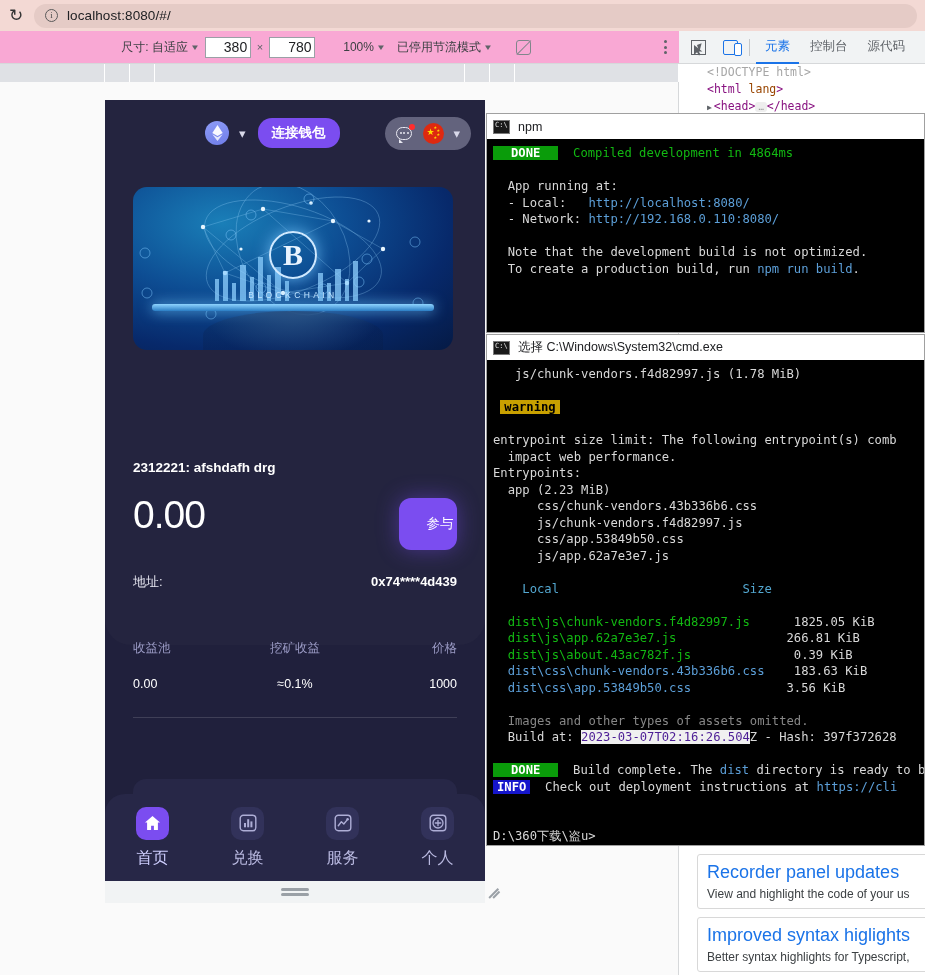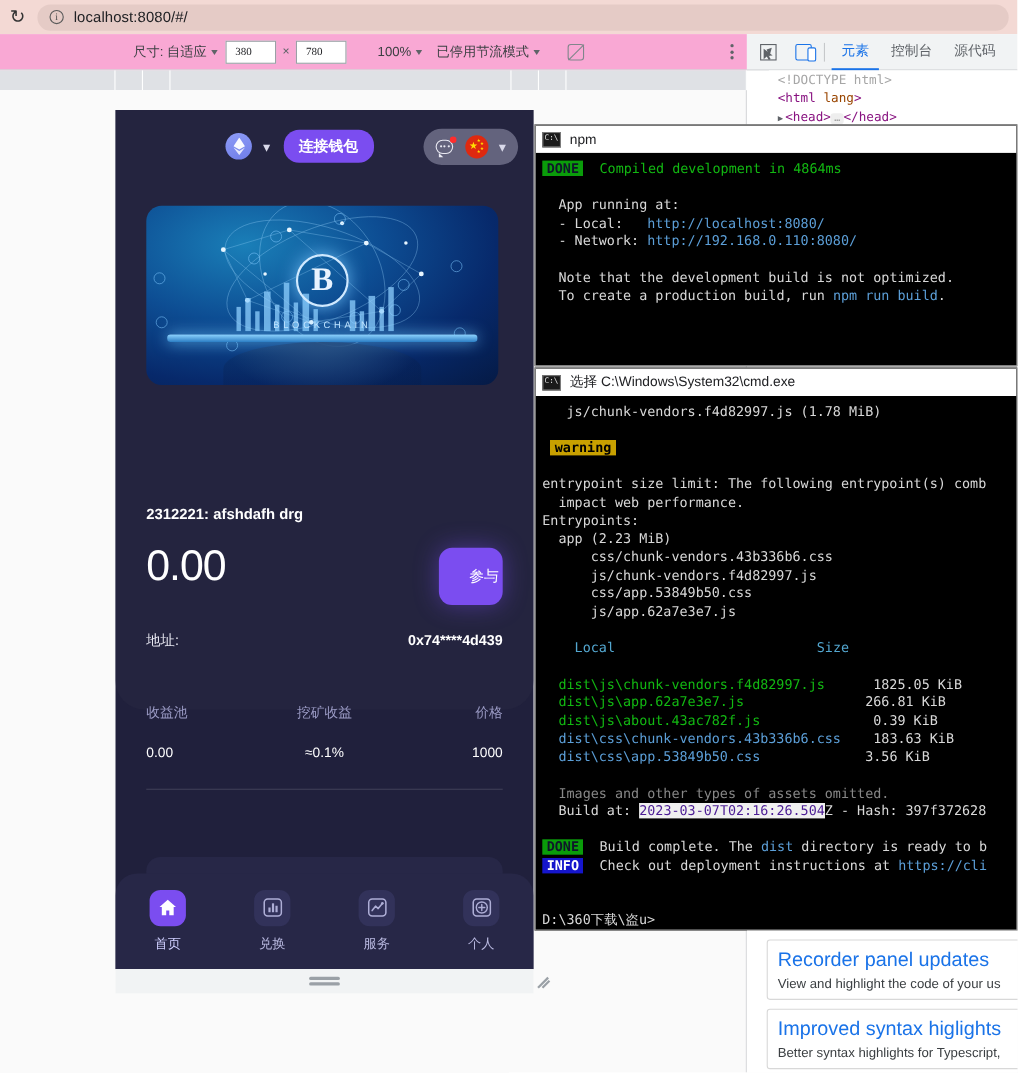--- a/index.html
+++ b/index.html
@@ -34,22 +34,22 @@
   .device-toolbar {
     position: absolute; left: 0; top: 31px; width: 679px; height: 33px;
     background: #f9a8d4; border-bottom: 1px solid #d6d8da;
     display: flex; align-items: center; font-size: 12px; color: #3c4043;
   }
   .dt-spacer { flex: 1; }
   .dt-item { display: flex; align-items: center; gap: 3px; padding: 0 6px; height: 24px; white-space: nowrap; }
   .caret { font-size: 8px; color: #5f6368; transform: scaleX(1.25); }
   .dim-input {
     width: 46px; height: 21px; border: 1px solid #9aa0a6; background: #fff;
-    font-size: 10px; color: #202124; text-align: left; padding-left: 8px;
-    font-family: Liberation Serif, serif;
+    font-size: 14px; color: #202124; text-align: left; padding-left: 18px;
+    font-family: Liberation Sans, sans-serif;
   }
   .dim-x { margin: 0 6px; font-size: 11px; color: #5f6368; }
   .no-throttle-icon { width: 15px; height: 15px; margin: 0 14px 0 18px; position: relative; }
   .no-throttle-icon::before {
     content:''; position:absolute; inset:0; border:1.4px solid #80868b; border-radius:3px;
     transform: rotate(0deg);
   }
   .no-throttle-icon::after {
     content:''; position:absolute; left:-2px; top:7px; width:20px; height:1.4px;
     background:#80868b; transform: rotate(-45deg); transform-origin:center;
@@ -244,21 +244,21 @@
     position: absolute; left: 0; bottom: 0; width: 380px; height: 87px;
     background: #272747; border-top-left-radius: 20px; border-top-right-radius: 20px;
     display: flex; align-items: center;
   }
   .tab { flex: 1; display: flex; flex-direction: column; align-items: center; gap: 8px; cursor: pointer; }
   .tab-ico {
     width: 33px; height: 33px; border-radius: 10px; background: #32325a;
     display: flex; align-items: center; justify-content: center;
   }
   .tab.active .tab-ico { background: #7b4df0; }
-  .tab-lbl { font-size: 12px; color: #b9b9e0; }
+  .tab-lbl { font-size: 16px; color: #b9b9e0; }
   .tab.active .tab-lbl { color: #cfcfff; }
 
   .resize-strip {
     position: absolute; left: 105px; top: 881px; width: 380px; height: 22px;
     background: #f1f3f4; display: flex; align-items: center; justify-content: center;
   }
   .grip { width: 28px; }
   .grip i { display:block; height: 2.5px; background: #9aa0a6; border-radius:2px; margin: 2.5px 0; }
   .corner-resize {
     position: absolute; left: 487px; top: 884px; width: 16px; height: 16px;
@@ -277,21 +277,21 @@
   .cmd-ico {
     width: 17px; height: 14px; background: #1a1a1a; border:1px solid #7a7a7a;
     display:flex; align-items:flex-start; justify-content:flex-start;
     color:#e0e0e0; font-size:7px; font-family:"DejaVu Sans Mono",monospace;
     padding-left:1px; line-height:8px; flex:none;
   }
   .term-body {
     font-family: "DejaVu Sans Mono", monospace; font-size: 12.2px; line-height: 16.5px;
     color: #c8c8c8; padding: 6px 0 0 6px; white-space: pre;
   }
-  .lbl-done { background: #0a9c0a; color: #0f172a; font-weight: bold; padding: 0 4px; }
+  .lbl-done { background: #0a9c0a; color: #ffffff; font-weight: bold; padding: 0 18px; }
   .lbl-info { background: #1515cc; color: #fff; font-weight: bold; padding: 0 4px; }
   .lbl-warn { background: #c8a000; color: #000; font-weight: bold; padding: 0 4px; }
   .g  { color: #12b812; }
   .b  { color: #5c9fd8; }
   .gr { color: #878787; }
   .w  { color: #d8d8d8; }
   .cy { color: #53a7d0; }
   .hl { background: #f0f0f0; color: #4c1d95; }
 
   

